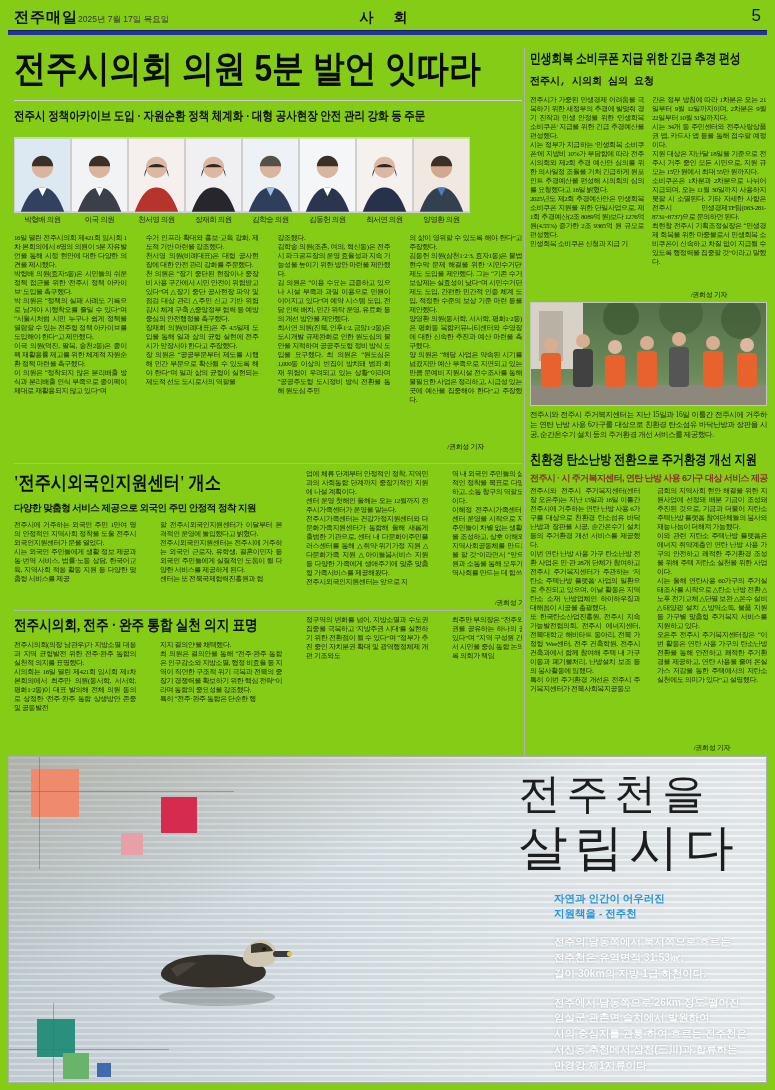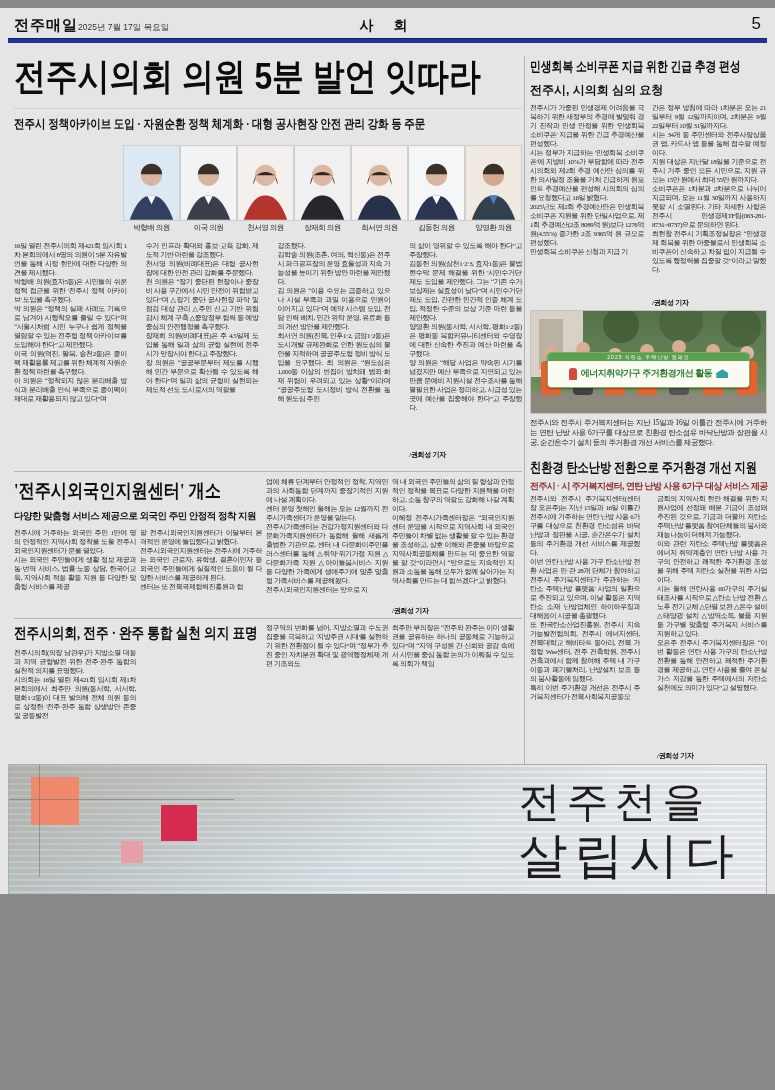--- a/index.html
+++ b/index.html
@@ -1,67 +1,67 @@
 <!DOCTYPE html>
 <html><head>
 <meta charset="utf-8">
 <style>
   :root{
     --serif:"Liberation Serif","DejaVu Serif",serif;
     --sans:"Liberation Sans","DejaVu Sans",sans-serif;
   }
   *{margin:0;padding:0;box-sizing:border-box;}
   html,body{background:#888;}
-  #page{position:relative;width:775px;height:886px;background:#e5e5e5;margin:8px auto;
+  #page{position:relative;width:775px;height:1090px;background:#84cc16;margin:0 auto;
          font-family:var(--sans);color:#111;overflow:hidden;}
   
   #masthead{position:absolute;left:14px;top:6px;width:747px;height:24px;}
   .paper-name{position:absolute;left:0;top:2px;font-size:15px;font-weight:800;letter-spacing:1px;}
   .paper-date{position:absolute;left:64px;top:8px;font-size:8.5px;color:#333;}
   .section-name{position:absolute;left:50%;transform:translateX(-50%);top:3px;font-size:14px;font-weight:800;letter-spacing:8px;}
   .page-num{position:absolute;right:0;top:0;font-size:17px;font-weight:500;}
   #blue-bar{position:absolute;left:8px;top:30px;width:759px;height:5px;background:#24329b;border-top:1px solid #151f6e;}
   
   .headline-serif{font-family:var(--serif);font-weight:800;color:#0c0c0c;}
   .squeeze{display:inline-block;transform-origin:0 50%;white-space:nowrap;}
   .bodycol{font-family:var(--serif);font-size:7px;line-height:9px;letter-spacing:-0.4px;
            text-align:justify;white-space:pre-line;color:#1a1a1a;overflow:hidden;}
   .colwrap{display:flex;flex-direction:column;overflow:hidden;}
   .coltext{flex:1 1 auto;overflow:hidden;}
-  .byline{flex:0 0 auto;text-align:left;font-family:var(--serif);font-size:7px;font-weight:700;letter-spacing:-0.3px;padding-top:1px;}
+  .byline{flex:0 0 auto;text-align:center;font-family:var(--serif);font-size:7px;font-weight:400;letter-spacing:-0.3px;padding-top:1px;}
   .hrule{position:absolute;left:14px;width:508px;border-top:1px solid #b5b5b5;}
   
   #main-art{position:absolute;left:14px;top:48px;width:508px;}
   #main-headline{font-size:37px;line-height:1.15;transform:scaleX(0.86);}
   #main-subrule{margin-top:9px;border-top:1px solid #d2d2d2;}
   #main-subhead{margin-top:7px;font-family:var(--serif);font-weight:700;font-size:12.5px;transform:scaleX(0.84);}
-  #photo-strip{margin-top:12px;display:flex;justify-content:flex-end;}
+  #photo-strip{margin-top:12px;display:flex;justify-content:flex-start;}
   .portrait-cell{width:57px;}
   .portrait{width:57px;height:76px;border:1px solid #cfcfcf;display:block;}
   .portrait-name{margin-top:2px;font-size:7.5px;text-align:center;color:#222;letter-spacing:-0.5px;}
   #main-body{margin-top:9px;display:flex;gap:19px;height:218px;}
   #main-body .col{width:122px;}
   
   .grid-article{position:absolute;left:14px;width:508px;display:grid;
-                grid-template-columns:repeat(4,122px);column-gap:4px;grid-template-rows:auto 1fr;overflow:hidden;}
+                grid-template-columns:repeat(4,122px);column-gap:24px;grid-template-rows:auto 1fr;overflow:hidden;}
   .ga-head{grid-column:1/3;grid-row:1;padding-bottom:6px;}
   .ga-c1{grid-column:1;grid-row:2;} .ga-c2{grid-column:2;grid-row:2;}
   .ga-c3{grid-column:3;grid-row:1/3;} .ga-c4{grid-column:4;grid-row:1/3;}
   #article-a{top:470px;height:138px;}
   #article-a .ga-headline{font-size:19px;transform:scaleX(0.85);}
   #article-a .ga-sub{margin-top:6px;font-size:9.5px;font-weight:700;letter-spacing:-0.5px;}
   #article-b{top:616px;height:132px;}
   #article-b .ga-headline{font-size:15px;transform:scaleX(0.84);}
   #divider-1{top:463px;} #divider-2{top:610px;}
   #v-divider{position:absolute;left:524px;top:48px;height:708px;border-left:1px solid #b0b0b0;}
   
   .rc{position:absolute;left:530px;width:237px;}
   #coupon-head{top:50px;font-size:13.5px;transform-origin:0 50%;}
   #coupon-head .squeeze{transform:scaleX(0.80);}
-  #coupon-sub{top:74px;font-size:12px;font-weight:800;}
+  #coupon-sub{top:74px;font-size:10px;font-weight:800;font-family:Liberation Mono, monospace;}
   #coupon-body{top:96px;height:204px;display:flex;gap:8px;}
   #coupon-body .colwrap{width:114px;}
   #group-photo{top:302px;height:104px;border:1px solid #c5c5c5;overflow:hidden;}
   #banner-overlay{position:absolute;left:7%;right:7%;top:40%;height:36px;background:#fbfbf4;
                   border:1px solid #7fae6d;border-radius:4px;box-shadow:0 1px 2px rgba(0,0,0,.35);
                   display:flex;flex-direction:column;align-items:center;overflow:hidden;}
   #banner-top{width:100%;background:#5aa04e;color:#fff;font-size:5px;text-align:center;line-height:8px;letter-spacing:1px;}
   #banner-mainrow{flex:1;display:flex;align-items:center;gap:4px;padding:0 4px;}
   #banner-main{font-size:9px;font-weight:800;color:#2e7d32;letter-spacing:-0.5px;white-space:nowrap;}
   .banner-mascot{width:8px;height:12px;background:#d84b3a;border-radius:3px 3px 1px 1px;}
@@ -143,36 +143,46 @@
         <svg class="portrait" viewBox="0 0 57 76">
           <rect width="57" height="76" fill="#f0f0f2"></rect>
           <circle cx="28.5" cy="30" r="11" fill="#dcb8a2"></circle>
           <path d="M16,40 C15,22 42,22 41,40 L38,30 L19,30 Z" fill="#2e2620"></path>
           <path d="M6,76 C14,55 21,51 28.5,51 C36,51 43,55 51,76 Z" fill="#26262c"></path>
         </svg>
         <div class="portrait-name">장재희 의원</div>
       </div>
       <div class="portrait-cell">
         <svg class="portrait" viewBox="0 0 57 76">
-          <rect width="57" height="76" fill="#f4f1ef"></rect>
-          <circle cx="28.5" cy="30" r="11" fill="#dcb8a2"></circle>
-          <path d="M16,40 C15,22 42,22 41,40 L38,30 L19,30 Z" fill="#2e2620"></path>
-          <path d="M6,76 C14,55 21,51 28.5,51 C36,51 43,55 51,76 Z" fill="#27324a"></path>
-        </svg>
-        <div class="portrait-name">최서연 의원</div>
+          <rect width="57" height="76" fill="#eef2f6"></rect>
+          <circle cx="28.5" cy="30" r="11" fill="#d9b49e"></circle>
+          <path d="M17.5,29 a11,11 0 0 1 22,0 z" fill="#56504a"></path>
+          <path d="M6,76 C14,55 21,51 28.5,51 C36,51 43,55 51,76 Z" fill="#2f3e5c"></path>
+          <path d="M24,51 L28.5,60 L33,51 Z" fill="#9cc4e4"></path>
+        </svg>
+        <div class="portrait-name">김학송 의원</div>
       </div>
       <div class="portrait-cell">
         <svg class="portrait" viewBox="0 0 57 76">
           <rect width="57" height="76" fill="#f5f6f8"></rect>
           <circle cx="28.5" cy="30" r="11" fill="#d9b49e"></circle>
           <path d="M17.5,29 a11,11 0 0 1 22,0 z" fill="#3b3027"></path>
           <path d="M6,76 C14,55 21,51 28.5,51 C36,51 43,55 51,76 Z" fill="#2c3550"></path>
           <path d="M24,51 L28.5,60 L33,51 Z" fill="#fff"></path>
         </svg>
         <div class="portrait-name">김동헌 의원</div>
+      </div>
+      <div class="portrait-cell">
+        <svg class="portrait" viewBox="0 0 57 76">
+          <rect width="57" height="76" fill="#f4f1ef"></rect>
+          <circle cx="28.5" cy="30" r="11" fill="#dcb8a2"></circle>
+          <path d="M16,40 C15,22 42,22 41,40 L38,30 L19,30 Z" fill="#2e2620"></path>
+          <path d="M6,76 C14,55 21,51 28.5,51 C36,51 43,55 51,76 Z" fill="#27324a"></path>
+        </svg>
+        <div class="portrait-name">최서연 의원</div>
       </div>
       <div class="portrait-cell">
         <svg class="portrait" viewBox="0 0 57 76">
           <rect width="57" height="76" fill="#efe9e2"></rect>
           <circle cx="28.5" cy="30" r="11" fill="#d3a98e"></circle>
           <path d="M17.5,29 a11,11 0 0 1 22,0 z" fill="#3b3027"></path>
           <path d="M6,76 C14,55 21,51 28.5,51 C36,51 43,55 51,76 Z" fill="#33404f"></path>
           <path d="M24,51 L28.5,60 L33,51 Z" fill="#4a7fc0"></path>
         </svg>
         <div class="portrait-name">양영환 의원</div>
@@ -228,20 +238,23 @@
   </div>
 
   <div class="hrule" id="divider-2"></div>
 
   <div id="article-b" class="grid-article">
     <div class="ga-head">
       <h2 class="headline-serif ga-headline squeeze">전주시의회, 전주 · 완주 통합 실천 의지 표명</h2>
     </div>
     <div class="ga-c1 bodycol">전주시의회(의장 남관우)가 지방소멸 대응과 지역 균형발전 위한 전주·완주 통합의 실천적 의지를 표명했다.
 시의회는 16일 열린 제421회 임시회 제1차 본회의에서 최주만 의원(동서학, 서서학, 평화1·2동)이 대표 발의해 전체 의원 동의로 상정한 '전주·완주 통합 상생방안 존중 및 공동발전</div>
+    <div class="ga-c2 bodycol">지지 결의안'을 채택했다.
+최 의원은 결의안을 통해 “전주·완주 통합은 인구감소와 지방소멸, 행정 비효율 등 지역이 직면한 구조적 위기 극복과 전북의 중장기 경쟁력을 확보하기 위한 핵심 전략”이라며 통합의 중요성을 강조했다.
+특히 “전주·완주 통합은 단순한 행</div>
     <div class="ga-c3 bodycol">정구역의 변화를 넘어, 지방소멸과 수도권 집중을 극복하고 '지방주권 시대'를 실현하기 위한 전환점이 될 수 있다”며 “정부가 추진 중인 자치분권 확대 및 광역행정체제 개편 기조와도</div>
     <div class="ga-c4 bodycol">최주만 부의장은 “전주와 완주는 이미 생활권을 공유하는 하나의 공동체로 기능하고 있다”며 “지역 구성원 간 신뢰와 공감 속에서 시민을 중심 통합 논의가 이뤄질 수 있도록 의회가 책임</div>
   </div>
 
   <div id="v-divider"></div>
 
   <h2 id="coupon-head" class="rc headline-serif"><span class="squeeze">민생회복 소비쿠폰 지급 위한 긴급 추경 편성</span></h2>
   <div id="coupon-sub" class="rc">전주시, 시의회 심의 요청</div>
   <div id="coupon-body" class="rc">
     <div class="colwrap">
@@ -300,28 +313,20 @@
         <g>
             <circle cx="182" cy="40" r="7" fill="#d8ae93"></circle>
             <rect x="172" y="48" width="20" height="36" rx="4" fill="#e8622d"></rect>
           </g>
         <g>
             <circle cx="216" cy="42" r="7" fill="#dcb8a2"></circle>
             <rect x="206" y="50" width="20" height="34" rx="4" fill="#e8622d"></rect>
           </g>
       </g>
     </svg>
-    <div id="banner-overlay">
-      <div id="banner-top">2025 저탄소 주택난방 캠페인</div>
-      <div id="banner-mainrow">
-        <span class="banner-mascot"></span>
-        <span id="banner-main">에너지취약가구 주거환경개선 활동</span>
-        <span class="banner-house"></span>
-      </div>
-    </div>
   </div>
   <div id="photo-caption" class="rc">전주시와 전주시 주거복지센터는 지난 15일과 16일 이틀간 전주시에 거주하는 연탄 난방 사용 6가구를 대상으로 친환경 탄소섬유 바닥난방과 장판을 시공, 순간온수기 설치 등의 주거환경 개선 서비스를 제공했다.</div>
 
   <h2 id="green-head" class="rc headline-serif"><span class="squeeze">친환경 탄소난방 전환으로 주거환경 개선 지원</span></h2>
   <div id="green-sub" class="rc">전주시 · 시 주거복지센터, 연탄 난방 사용 6가구 대상 서비스 제공</div>
   <div id="green-body" class="rc">
     <div class="colwrap">
       <div class="coltext bodycol">전주시와 전주시 주거복지센터(센터장 오은주)는 지난 15일과 16일 이틀간 전주시에 거주하는 연탄 난방 사용 6가구를 대상으로 친환경 탄소섬유 바닥난방과 장판을 시공, 순간온수기 설치 등의 주거환경 개선 서비스를 제공했다.
 이번 연탄 난방 사용 가구 탄소난방 전환 사업은 민·관 28개 단체가 참여하고 전주시 주거복지센터가 주관하는 '저탄소 주택난방 플랫폼' 사업의 일환으로 추진되고 있으며, 이날 활동은 지역 탄소 소재 난방업체인 하이하우징과 대해음이 시공을 총괄했다.
 또 한국탄소산업진흥원, 전주시 지속가능발전협의회, 전주시 에너지센터, 전북대학교 해비타트 동아리, 전북 가정형 Wee센터, 전주 건축학원, 전주시 건축과에서 함께 참여해 주택 내 가구 이동과 폐기물처리, 난방설치 보조 등의 봉사활동에 임했다.

